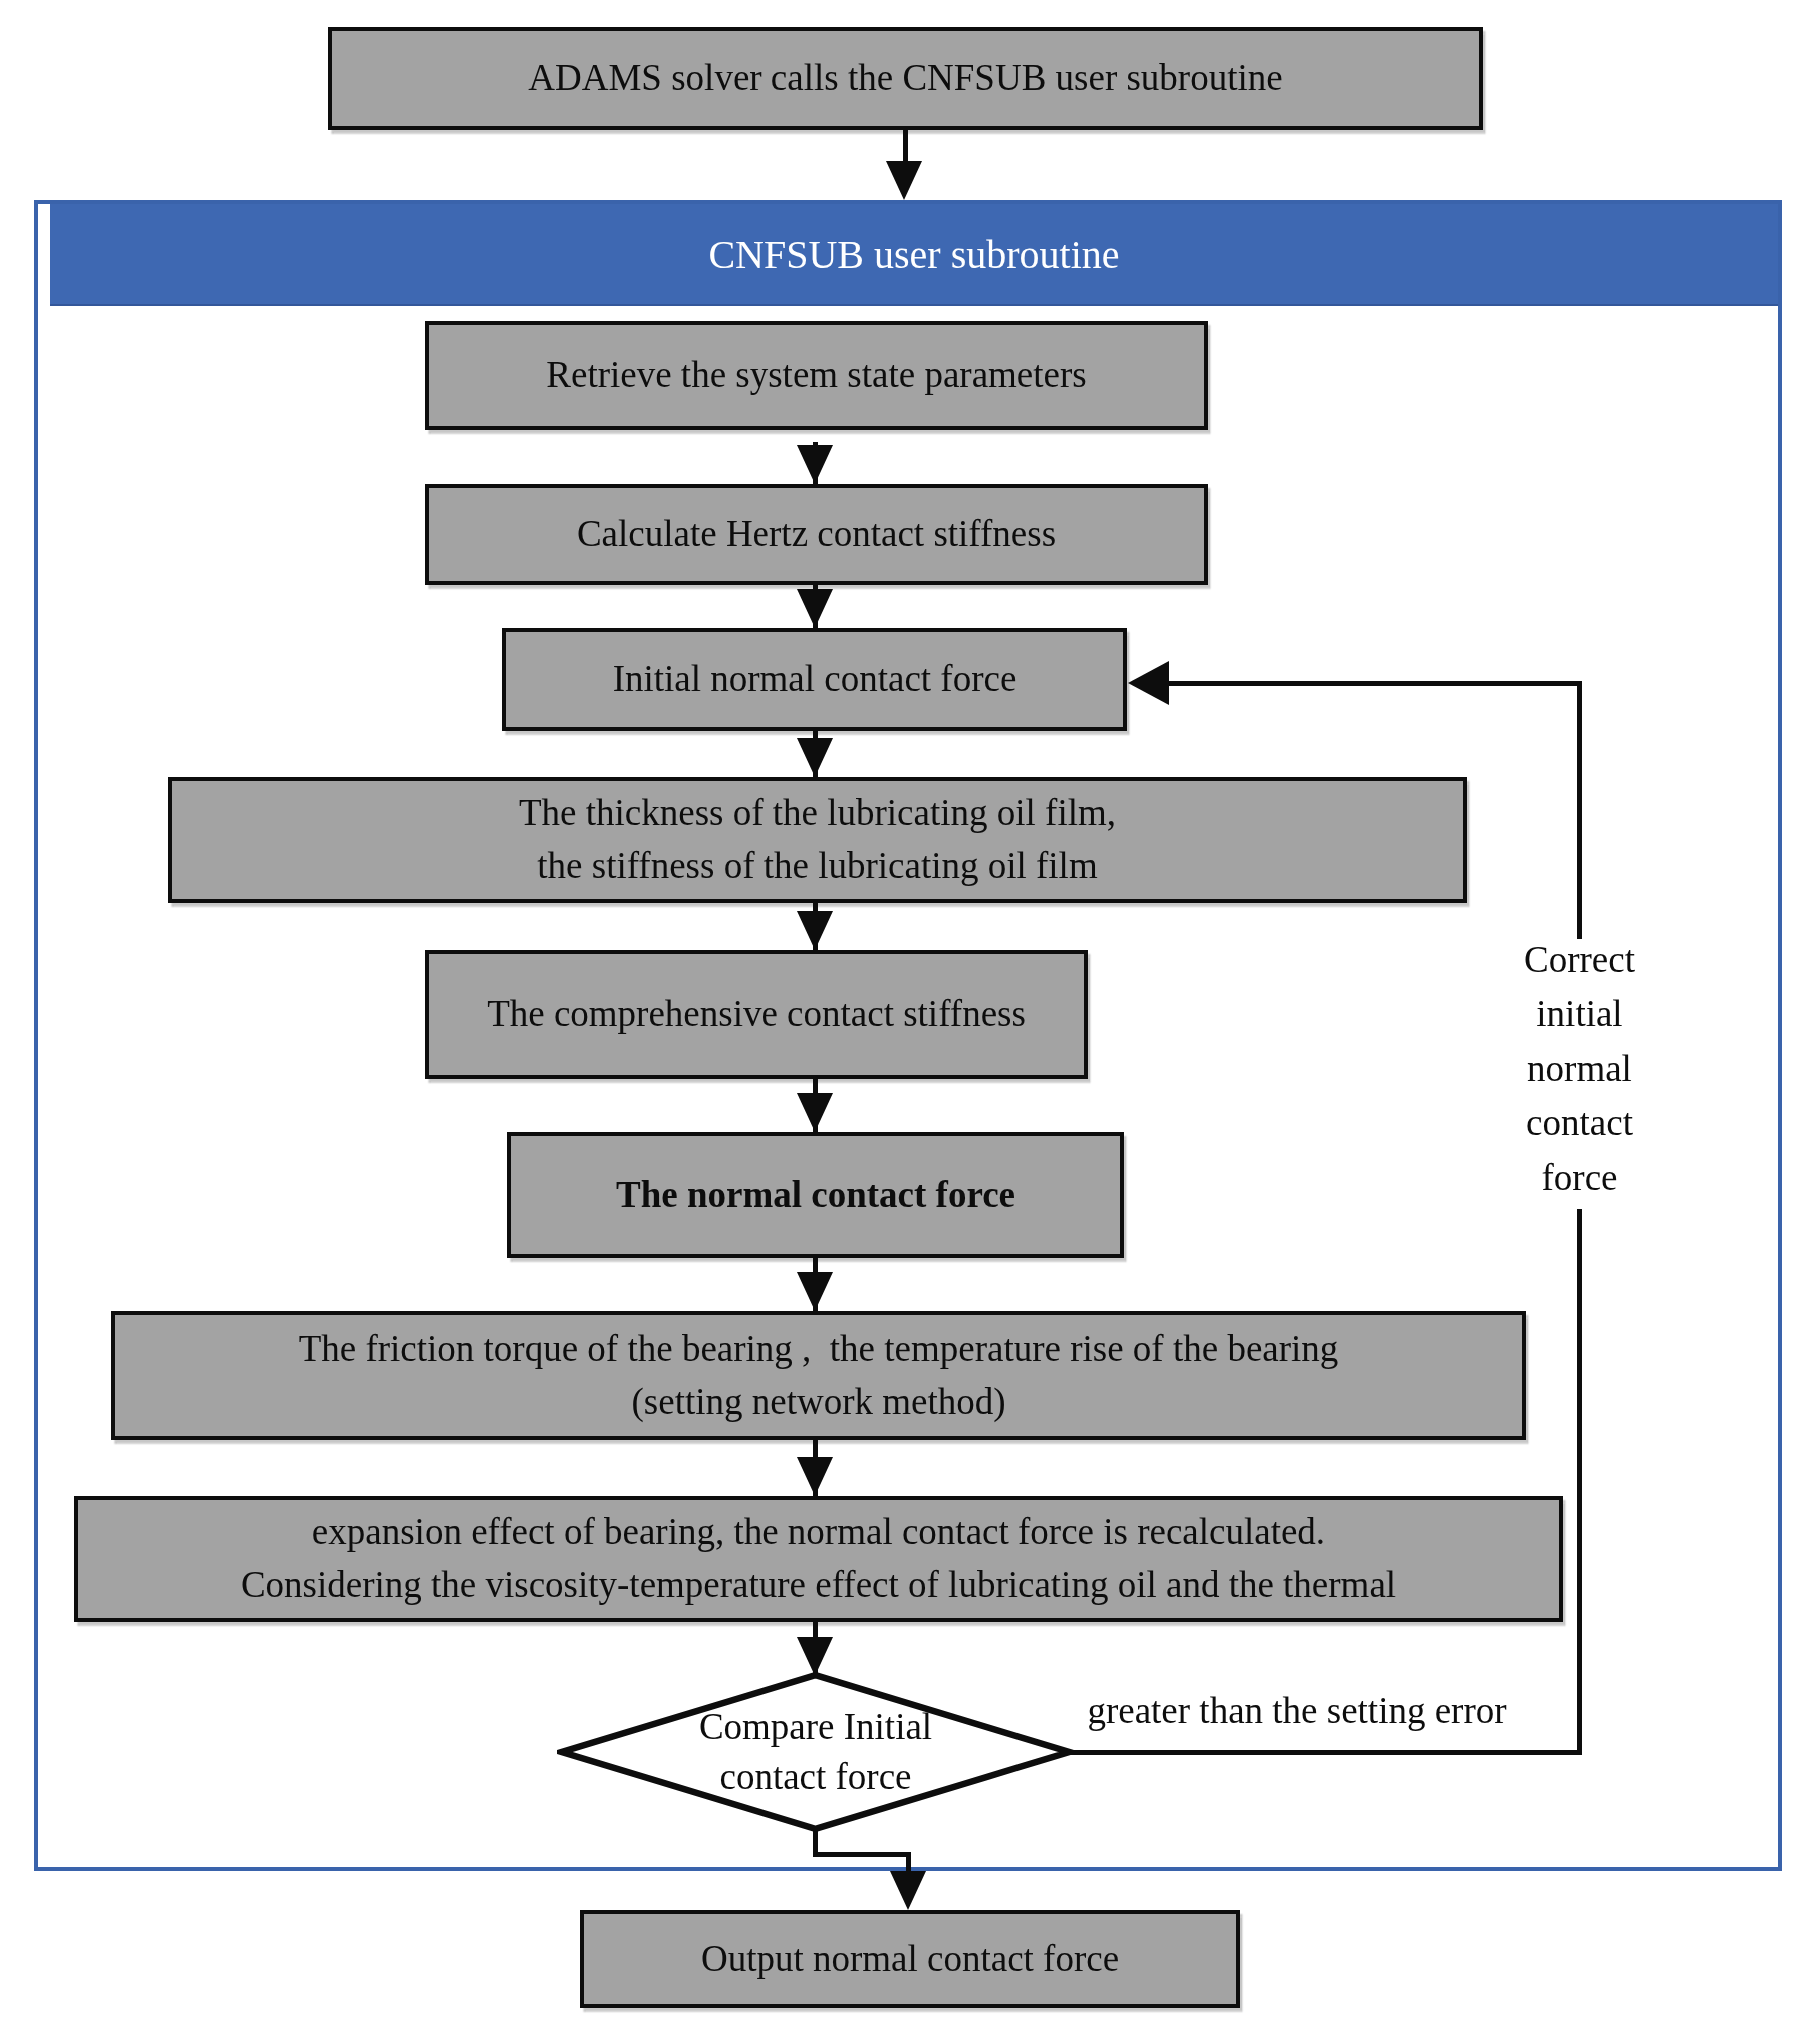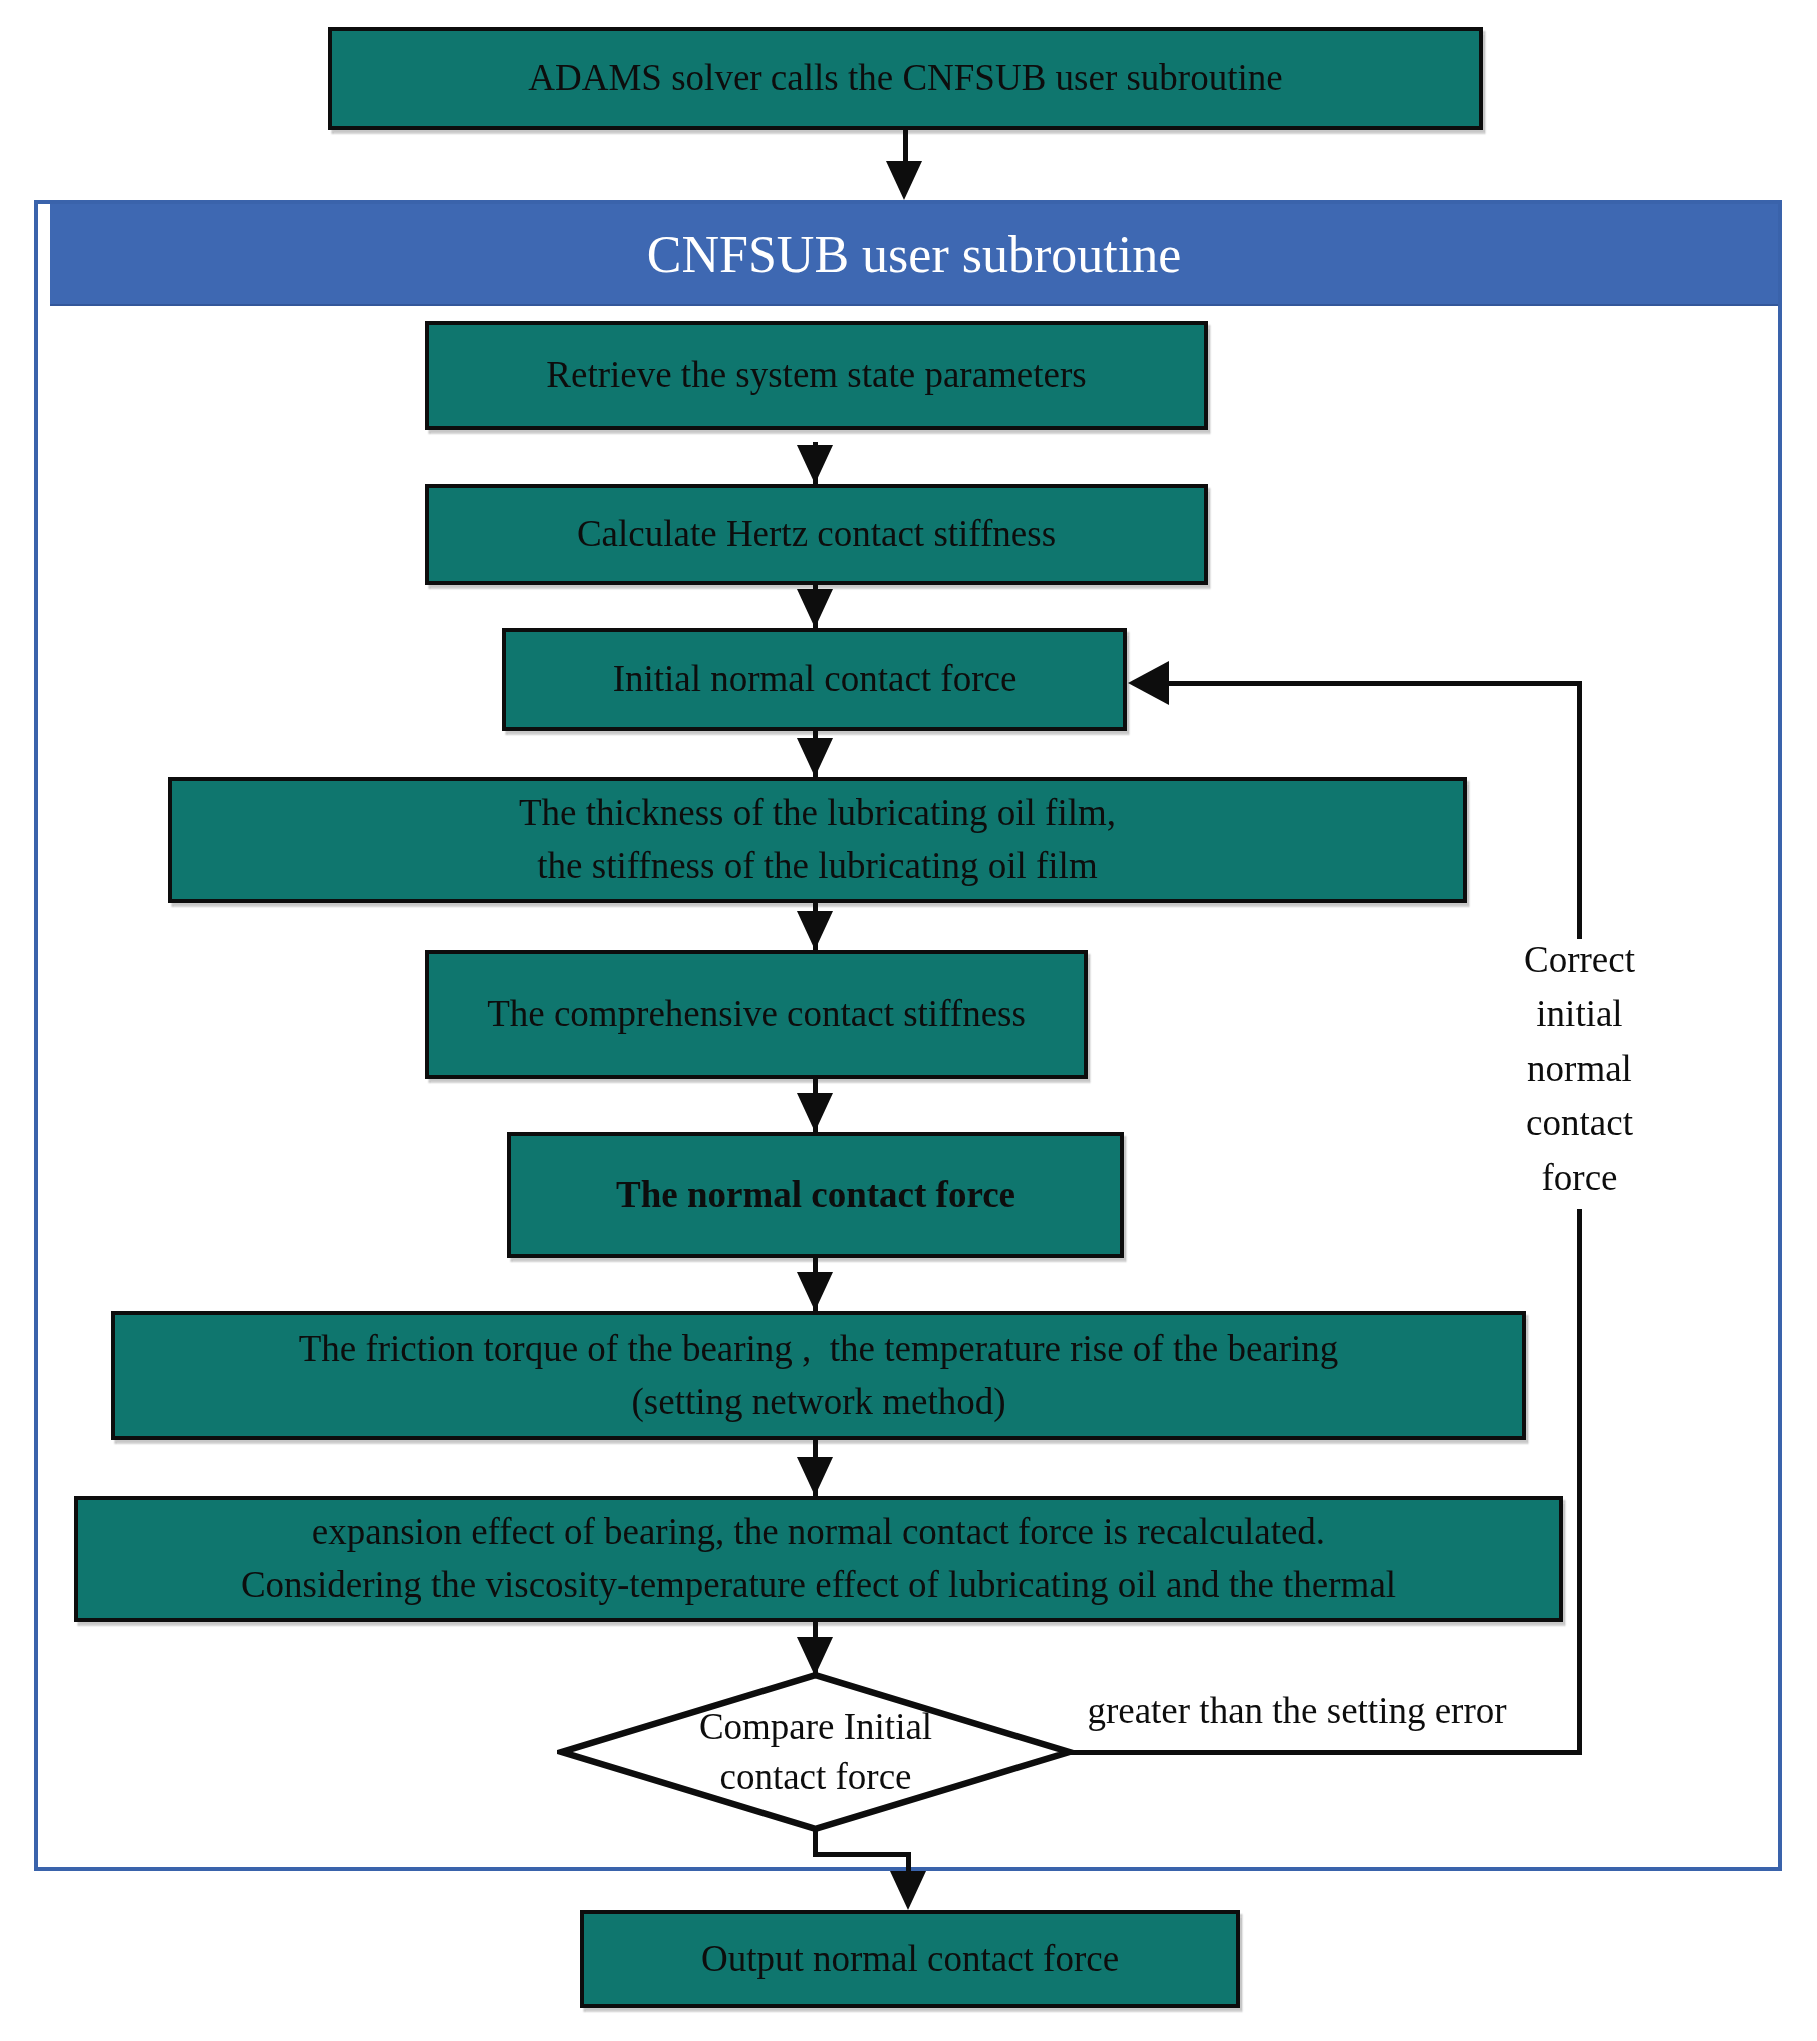--- a/index.html
+++ b/index.html
@@ -7,21 +7,21 @@
     position:relative;
     width:1817px;height:2042px;
     background:#ffffff;
     font-family:"Liberation Serif","DejaVu Serif",serif;
     color:#0d0d0d;
     overflow:hidden;
   }
   .box{
     position:absolute;
     box-sizing:border-box;
-    background:#0f766e;
+    background:#a3a3a3;
     border:4.9px solid #0d0d0d;
     display:flex;
     flex-direction:column;
     align-items:center;
     justify-content:center;
     text-align:center;
     font-size:37px;
     line-height:1.42;
     box-shadow:3.2px 4px 1.6px rgba(0,0,0,0.22);
   }
@@ -32,21 +32,21 @@
     left:34px;top:200px;width:1748px;height:1671px;
     border:4px solid #3a63ab;
     background:#ffffff;
   }
   .header{
     position:absolute;
     left:12px;top:0;right:0;height:100px;
     background:#3e68b2;
     color:#ffffff;
     display:flex;align-items:center;justify-content:center;
-    font-size:52px;
+    font-size:40px;
     border-bottom:2.4px solid #33579a;
   }
   .vstem,.hstem{position:absolute;background:#0d0d0d;}
   .vstem{width:4.9px;}
   .hstem{height:4.9px;}
   .arrow-down{
     position:absolute;width:0;height:0;
     border-left:18.6px solid transparent;
     border-right:18.6px solid transparent;
     border-top:39px solid #0d0d0d;

